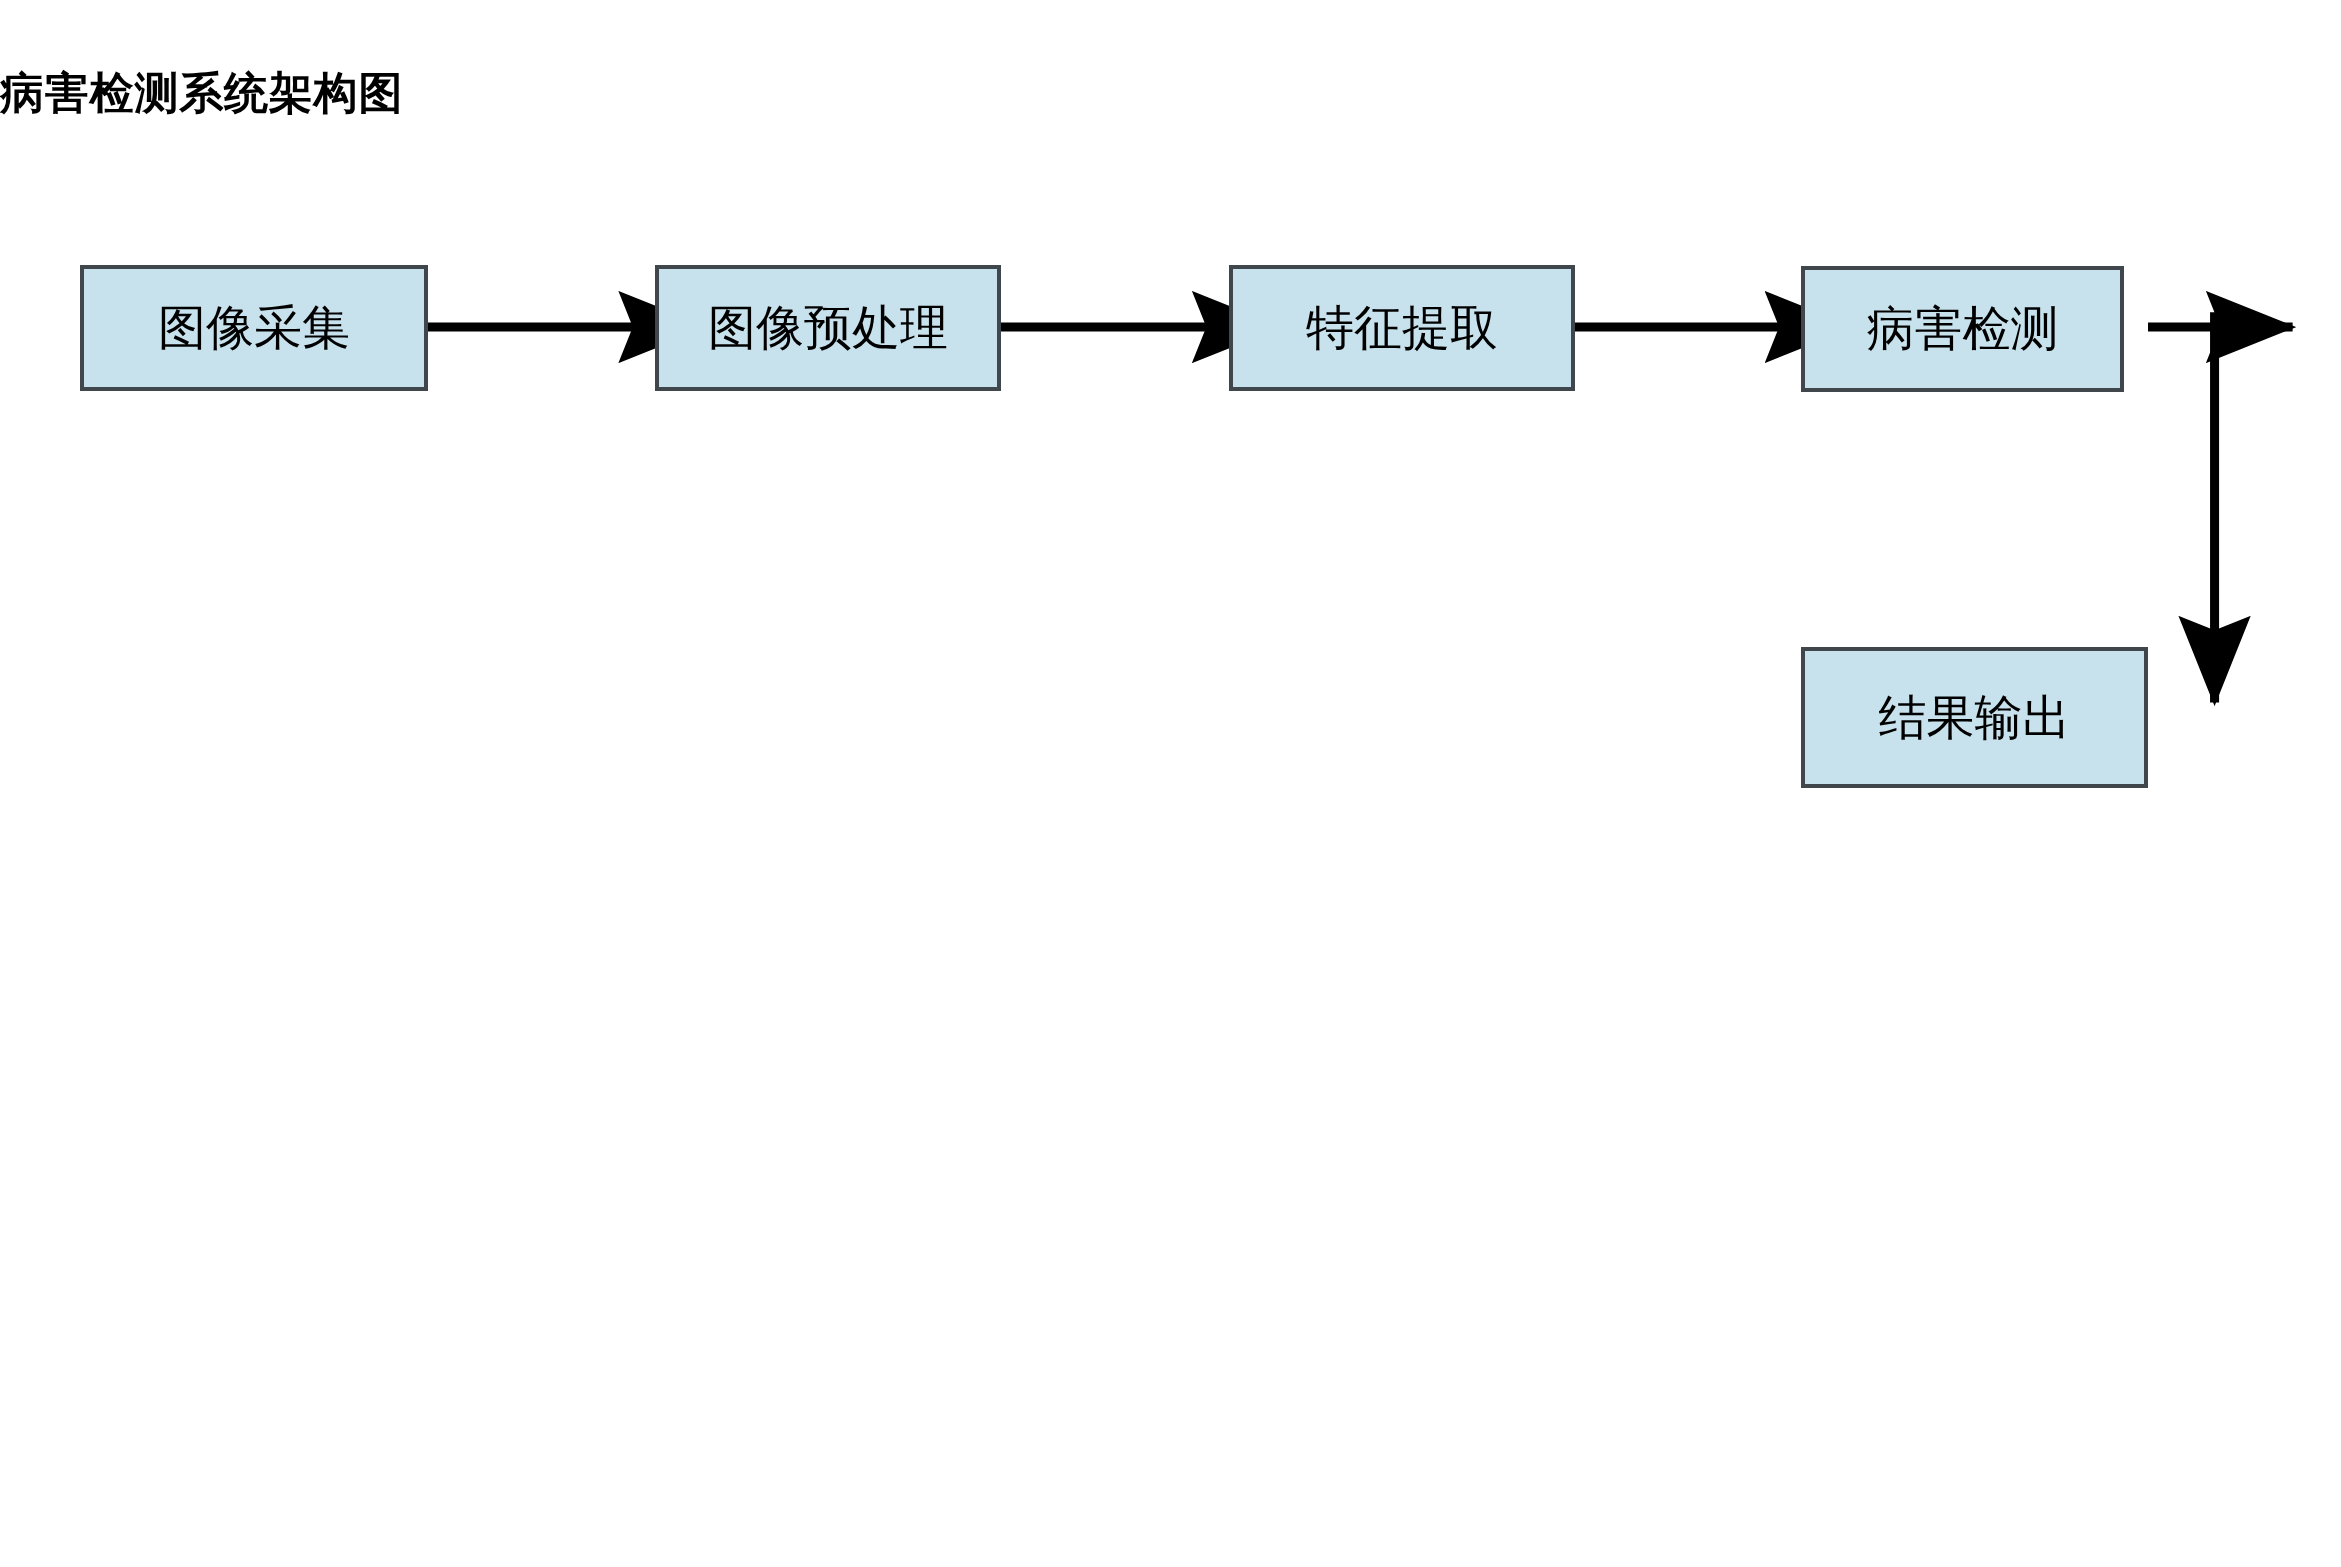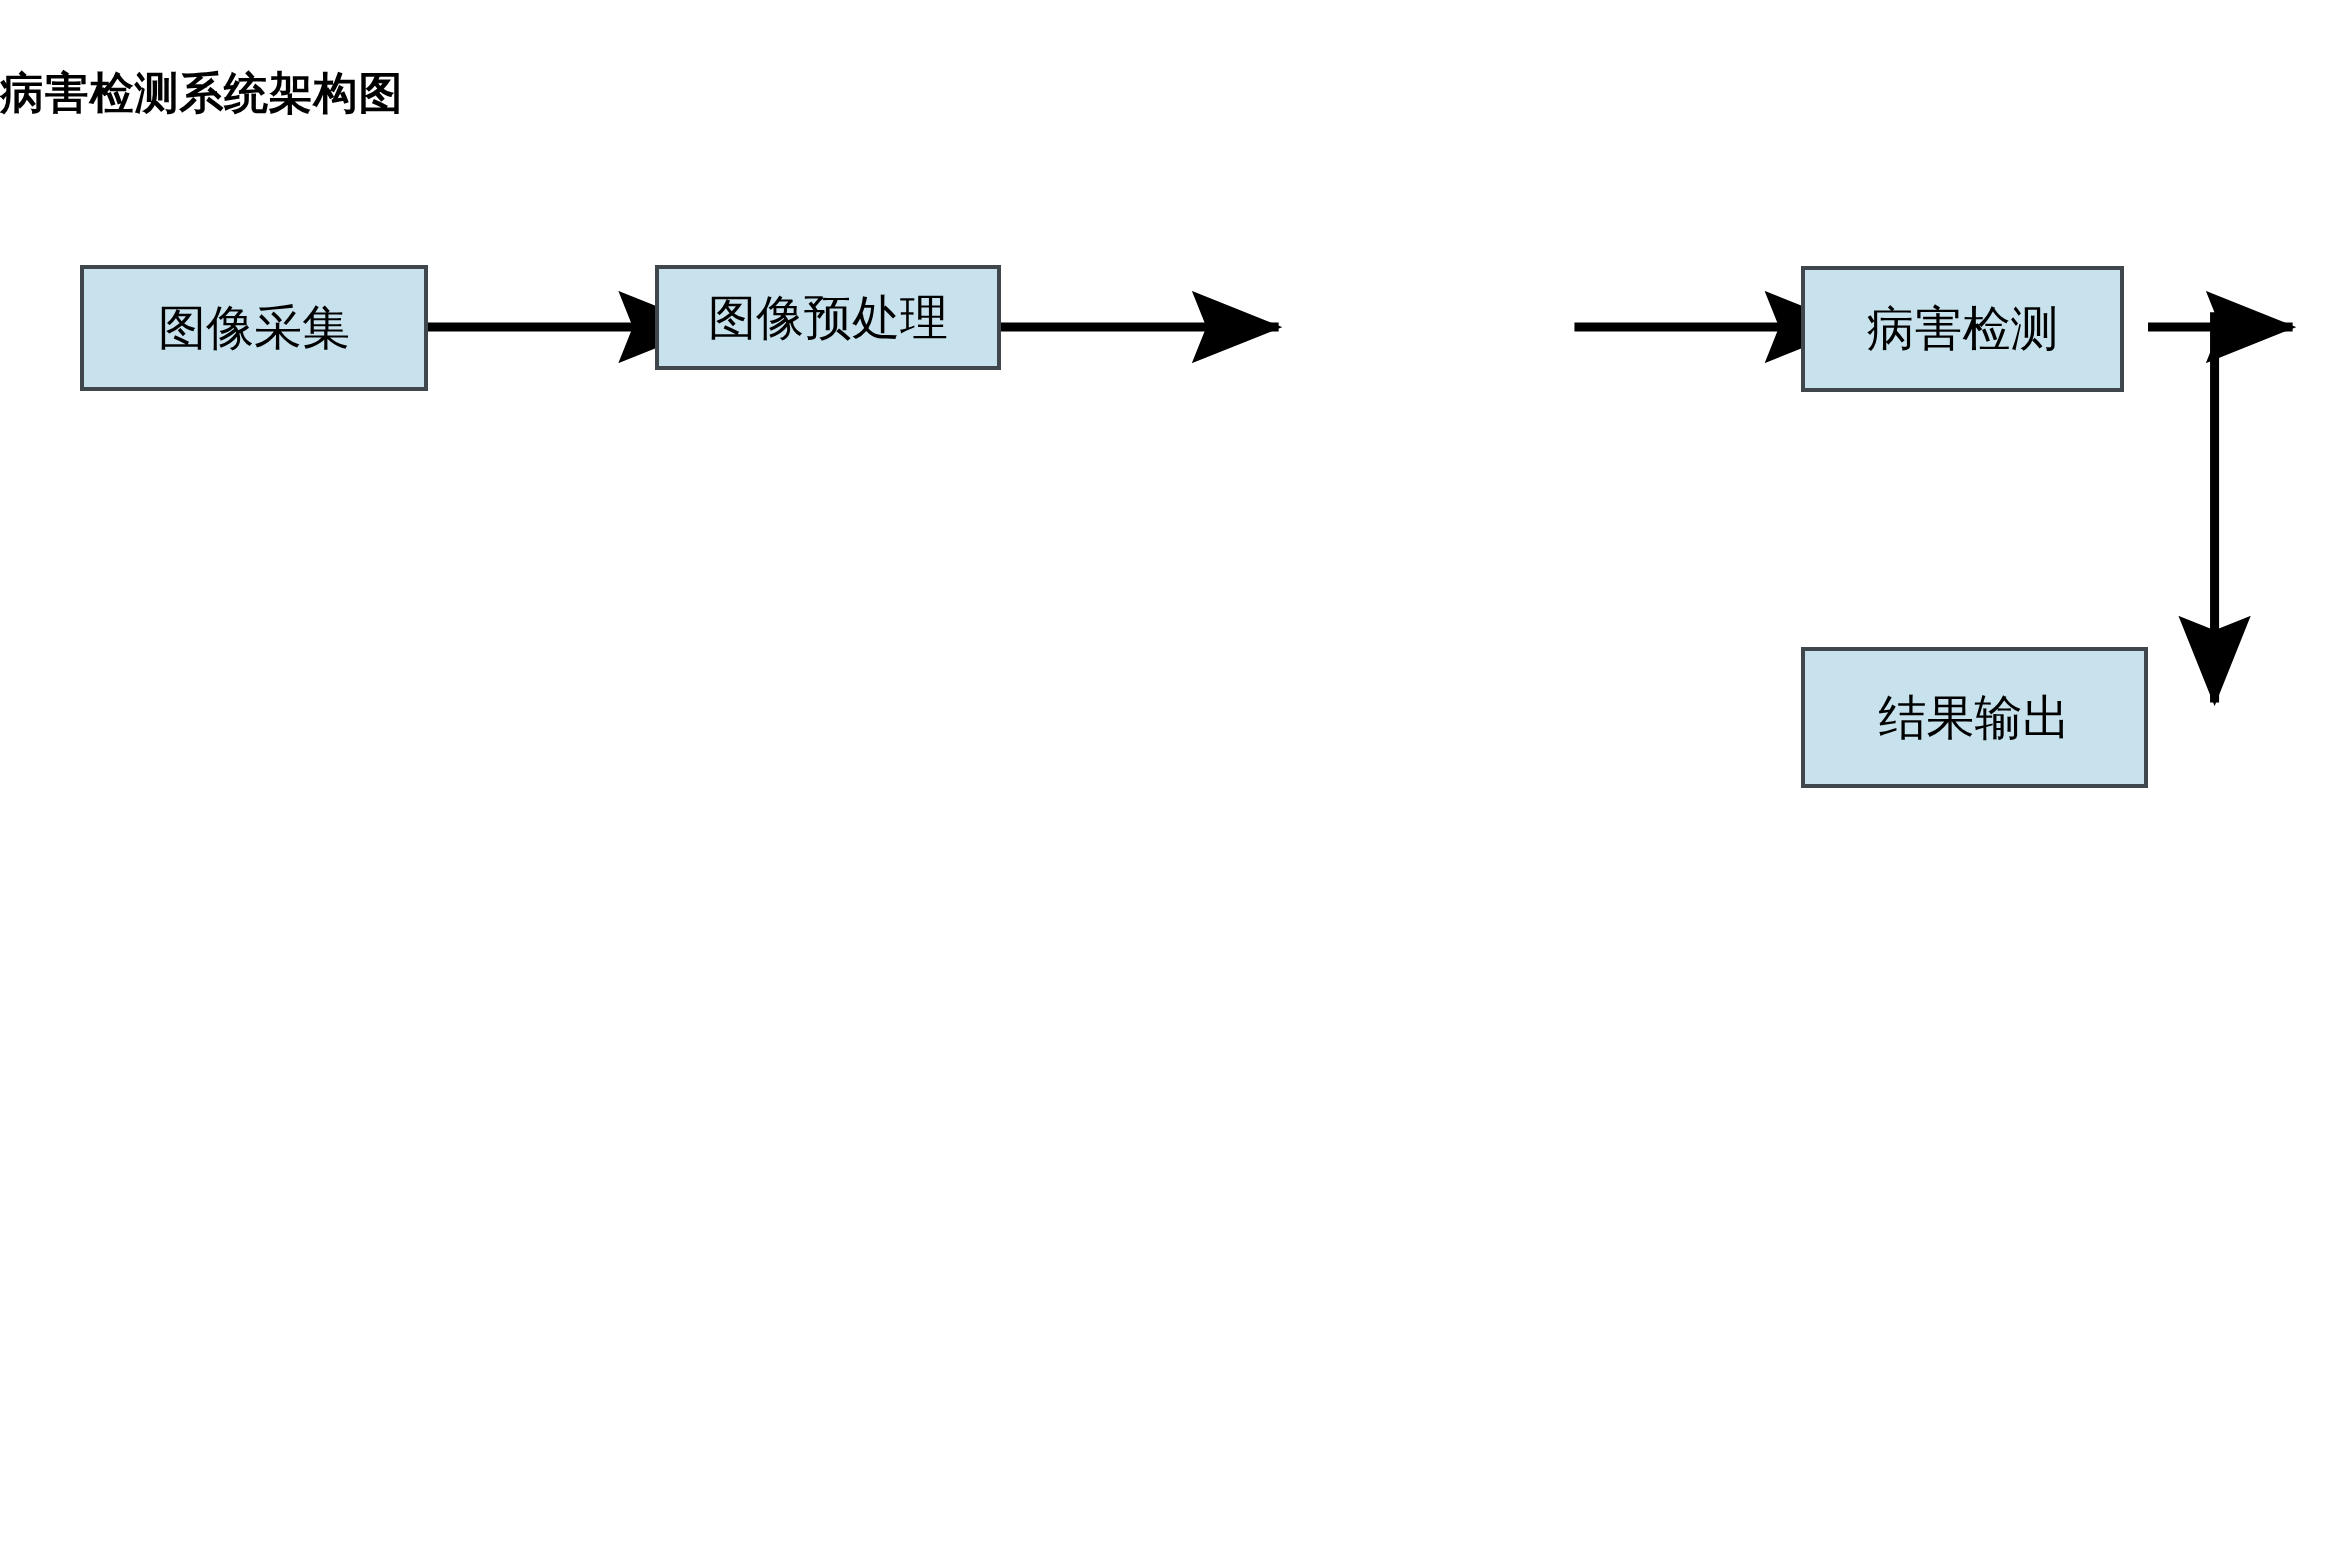--- a/index.html
+++ b/index.html
@@ -80,24 +80,27 @@
 
     <line x1="2614" y1="398" x2="2790" y2="398" stroke="#000000" stroke-width="11" marker-end="url(#arrowhead-right)"></line>
 
     <line x1="2695" y1="380" x2="2695" y2="855" stroke="#000000" stroke-width="11" marker-end="url(#arrowhead-down)"></line>
   </svg>
 
   <div class="node-box" style="left:80px; top:265px; width:348px; height:126px;">
     <span class="node-label">图像采集</span>
   </div>
 
-  <div class="node-box" style="left:655px; top:265px; width:346px; height:105px;">
+  <div class="node-box" style="left:655px; top:265px; width:346px; height:126px;">
     <span class="node-label">图像预处理</span>
   </div>
 
+  <div class="node-box" style="left:1229px; top:265px; width:346px; height:126px;">
+    <span class="node-label">特征提取</span>
+  </div>
 
   <div class="node-box" style="left:1801px; top:266px; width:323px; height:126px;">
     <span class="node-label">病害检测</span>
   </div>
 
   <div class="node-box" style="left:1801px; top:647px; width:347px; height:141px;">
     <span class="node-label">结果输出</span>
   </div>
 
 </div>

